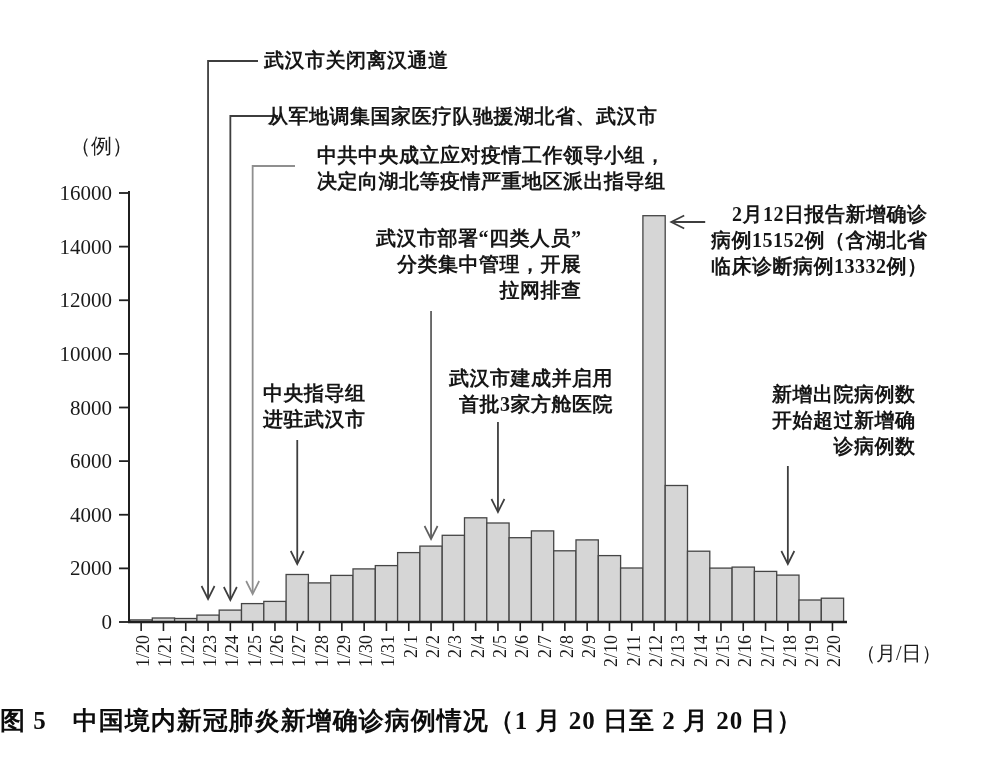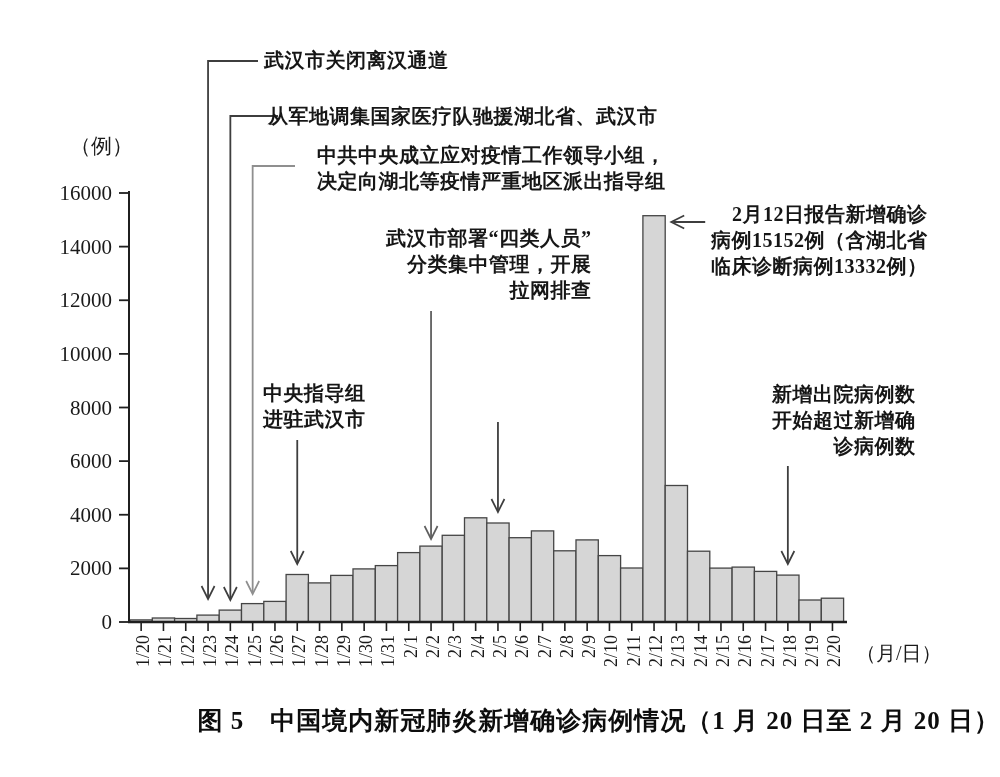--- a/index.html
+++ b/index.html
@@ -18,21 +18,21 @@
     line-height:26px;
     letter-spacing:0.5px;
     color:#161616;
     font-weight:600;
     white-space:pre-line;
     text-align:right;
   }
   .caption{
     position:absolute;
     left:0;right:0;top:704px;
-    text-align:right;
+    text-align:left;
     font-size:25px;
     font-weight:bold;
     letter-spacing:1px;
     color:#0d0d0d;
   }
 </style>
 </head>
 <body>
 
 <div class="figure">
@@ -174,27 +174,29 @@
       <path d="M781.35,551 L787.85,564 L794.35,551" fill="none" stroke="#3e3e3e" stroke-width="1.7"></path>
     </svg>
 
   <div class="annotation" style="left:264px;top:47px;">武汉市关闭离汉通道</div>
 
   <div class="annotation" style="left:268px;top:103px;">从军地调集国家医疗队驰援湖北省、武汉市</div>
 
   <div class="annotation" style="left:317px;top:142px;">中共中央成立应对疫情工作领导小组，
 决定向湖北等疫情严重地区派出指导组</div>
 
-  <div class="annotation" style="left:376px;top:225px;margin-left:10px;">武汉市部署“四类人员”
+  <div class="annotation" style="left:376px;top:225px;">武汉市部署“四类人员”
 分类集中管理，开展
 拉网排查</div>
 
   <div class="annotation" style="left:263px;top:382px;font-family:Liberation Mono, monospace;">中央指导组
 进驻武汉市</div>
 
+  <div class="annotation" style="left:449px;top:365px;">武汉市建成并启用
+首批3家方舱医院</div>
 
   <div class="annotation" style="left:711px;top:201px;">2月12日报告新增确诊
 病例15152例（含湖北省
 临床诊断病例13332例）</div>
 
   <div class="annotation" style="left:772px;top:381px;">新增出院病例数
 开始超过新增确
 诊病例数</div>
 
   <div class="caption">图 5　中国境内新冠肺炎新增确诊病例情况（1 月 20 日至 2 月 20 日）</div>

